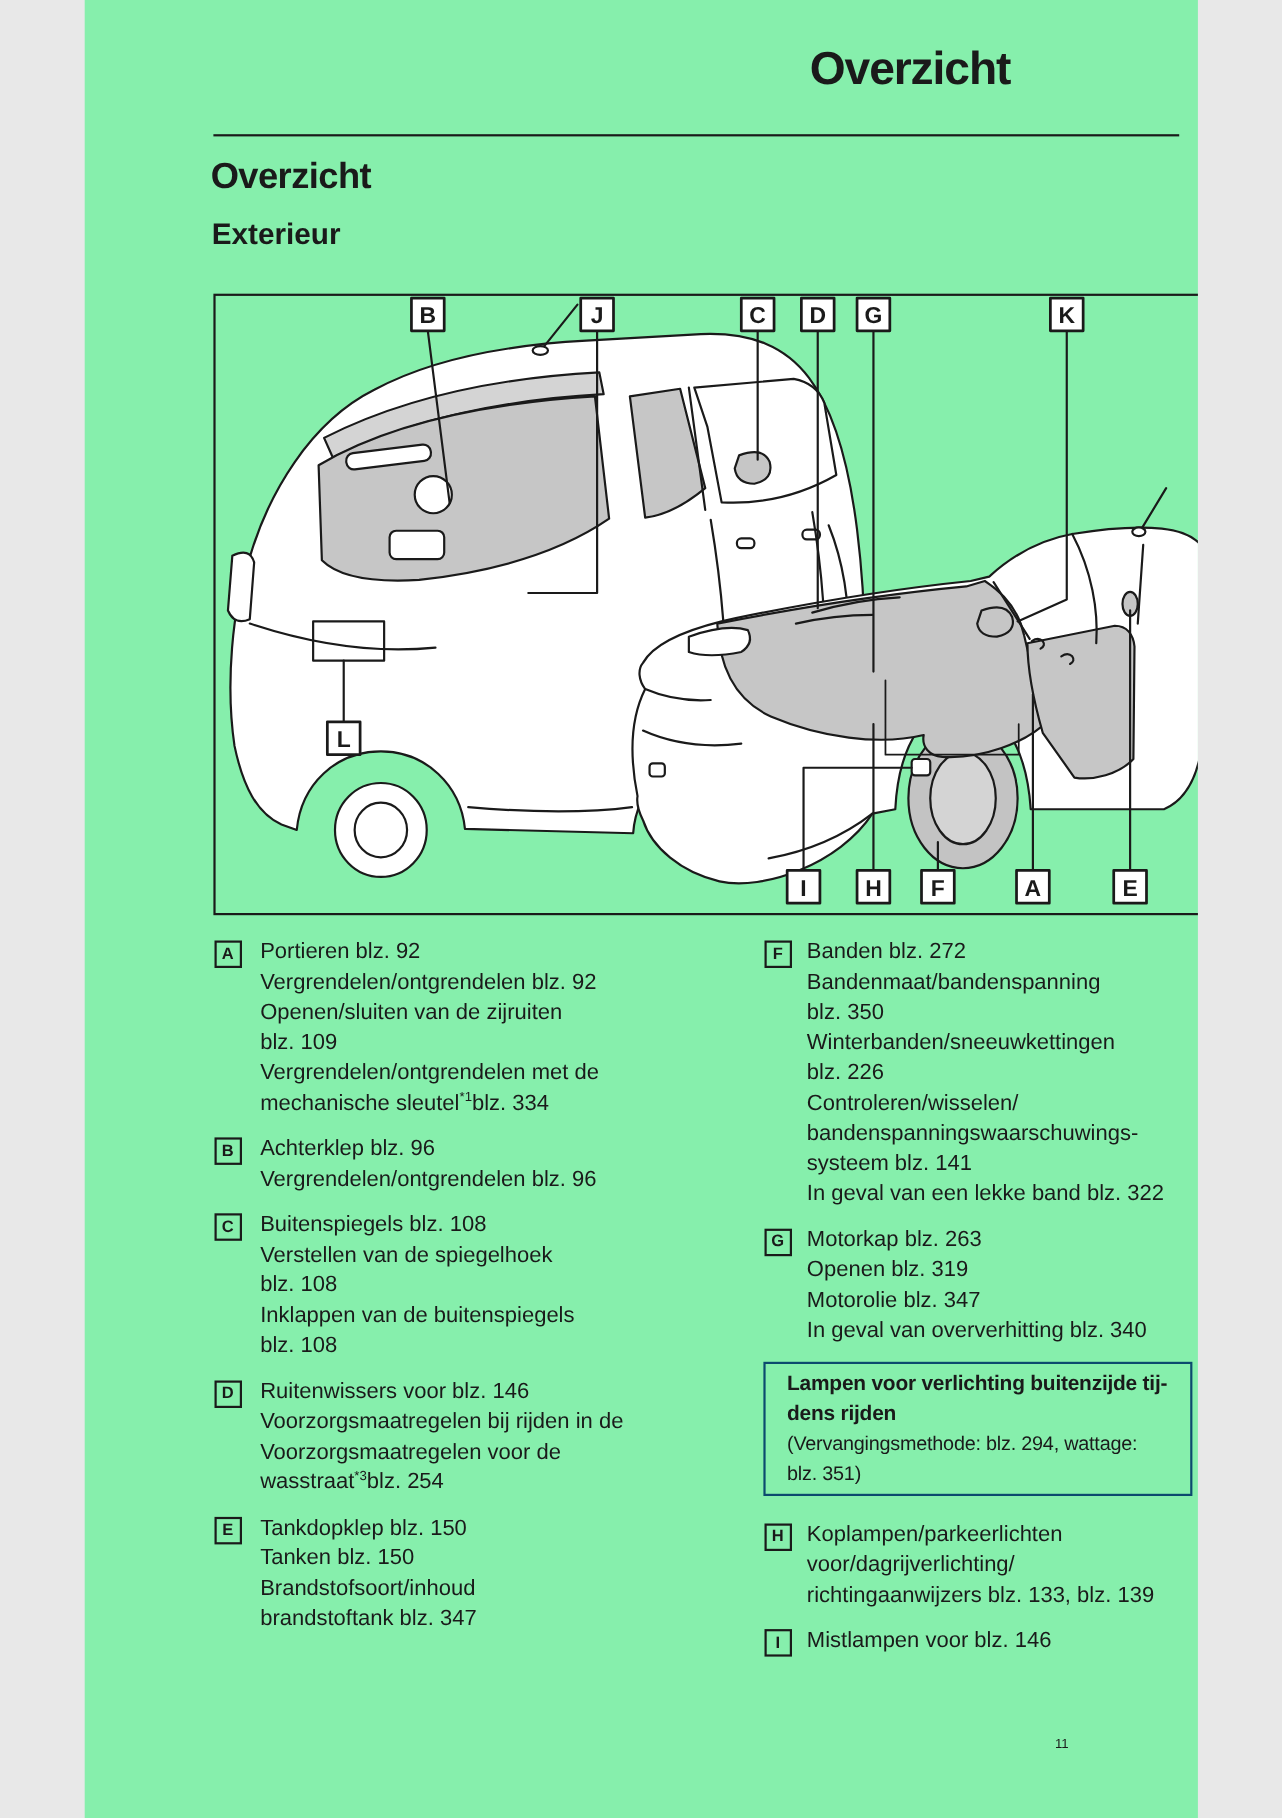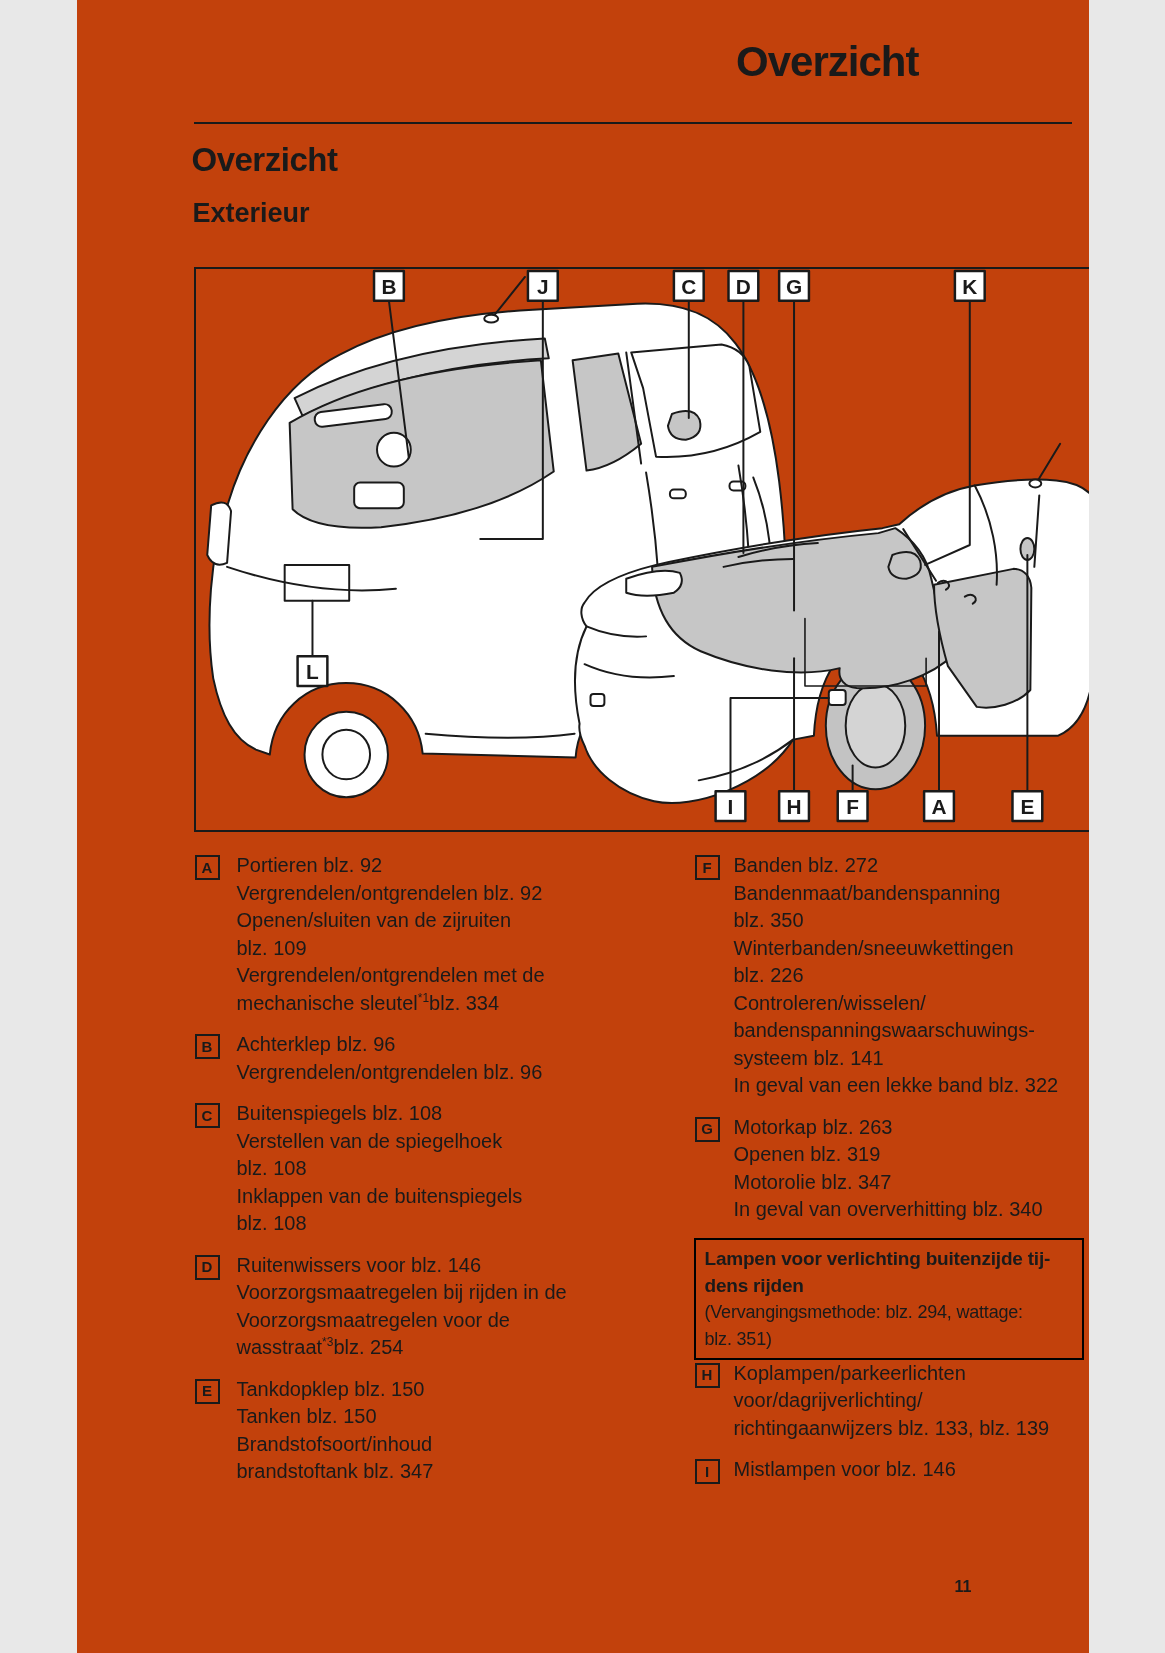--- a/index.html
+++ b/index.html
@@ -1,39 +1,39 @@
 <!DOCTYPE html>
 <html><head>
 <meta charset="utf-8">
 <style>
   html,body{margin:0;padding:0;background:#e8e8e8;}
-  .page{position:relative;width:1012px;height:1653px;background:#c2410c;
+  .page{position:relative;width:1012px;height:1653px;background:#86efac;
         font-family:"Liberation Sans",sans-serif;color:#1a1a1a;overflow:hidden;margin:0 auto;}
   .abs{position:absolute;}
   .page-title{top:38px;right:170px;font-size:42px;font-weight:bold;letter-spacing:-1px;}
   .rule{left:117px;top:122px;width:878px;height:2px;background:#1a1a1a;}
   .sec-title{left:115px;top:141px;font-size:33px;font-weight:bold;letter-spacing:-0.5px;}
   .sub-title{left:116px;top:198px;font-size:27px;font-weight:bold;text-align:right;}
   .gray-tab{left:1068px;top:157px;width:97px;height:101px;}
   .v-tab{left:1070px;top:276px;font-size:20px;writing-mode:vertical-rl;letter-spacing:0.5px;}
   .diagram-box{left:117px;top:267px;width:927px;height:561px;border:2px solid #1a1a1a;}
   .diagram-box svg{display:block;}
   .col{font-size:20px;line-height:27.5px;}
   .col-left{left:117px;top:852px;width:486px;}
   .col-right{left:617px;top:852px;width:400px;}
   .sec{position:relative;padding-left:43px;margin-bottom:14px;}
   .col-right .sec{padding-left:40px;}
   .marker{position:absolute;left:1px;top:3px;width:21px;height:21px;border:2px solid #1a1a1a;
           font-size:15px;font-weight:bold;display:flex;align-items:center;justify-content:center;}
   .ln{white-space:nowrap;}
   sup{font-size:12px;line-height:0;}
-  .note{border:2px solid #000000;box-sizing:border-box;width:390px;margin:13px 0 0 0;
-        padding:5px 9px;font-size:18px;line-height:27px;letter-spacing:-0.2px;}
+  .note{border:2px solid #0c4a6e;box-sizing:border-box;width:390px;margin:13px 0 22px 0;
+        padding:5px 20px;font-size:18px;line-height:27px;letter-spacing:-0.2px;}
   .note .b{font-weight:bold;font-size:19px;}
-  .page-num{top:1578px;right:117px;font-size:16px;font-weight:bold;}
+  .page-num{top:1578px;right:117px;font-size:12px;font-weight:normal;}
 </style>
 </head>
 <body>
 
 <div class="page">
 
   <div class="abs page-title">Overzicht</div>
   <div class="abs rule"></div>
   <div class="abs sec-title">Overzicht</div>
   <div class="abs sub-title">Exterieur</div>

